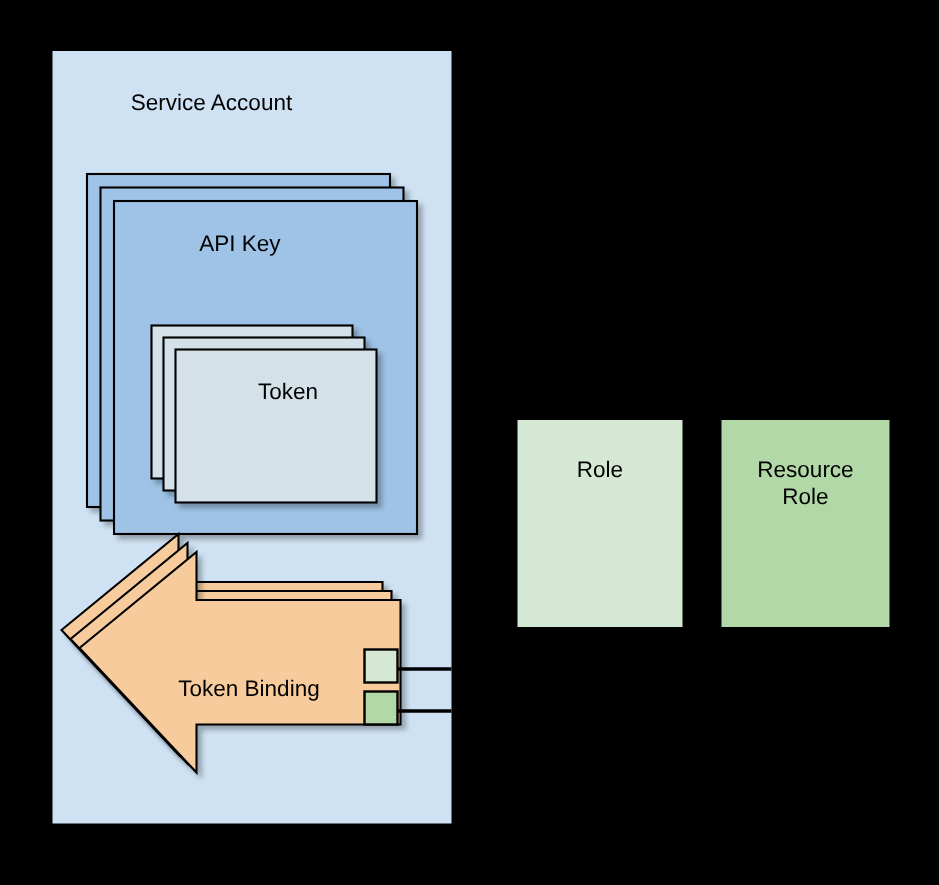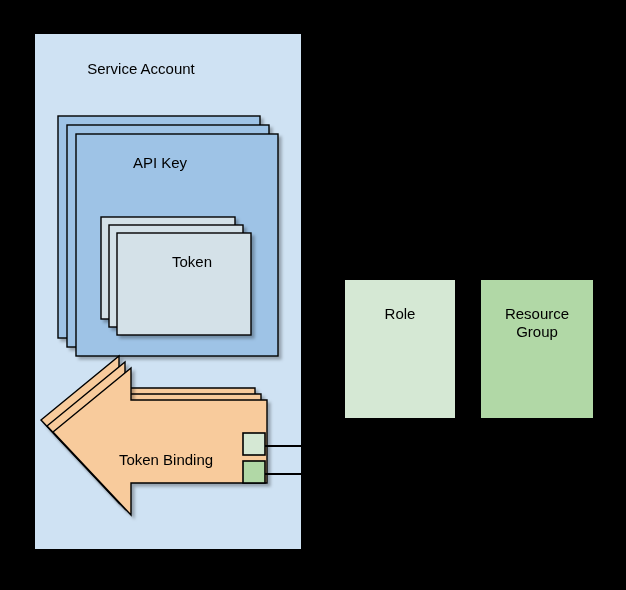--- a/index.html
+++ b/index.html
@@ -113,15 +113,15 @@
 
   <div class="lbl" id="label-api-key">API Key</div>
 
   <div class="lbl" id="label-token">Token</div>
 
   <div class="lbl" id="label-role-binding">Token Binding</div>
 
   <div class="lbl" id="label-role">Role</div>
 
   <div class="lbl" id="label-resource-group">Resource
-Group</div>
+Role</div>
 
 </div>
 
 </body></html>

